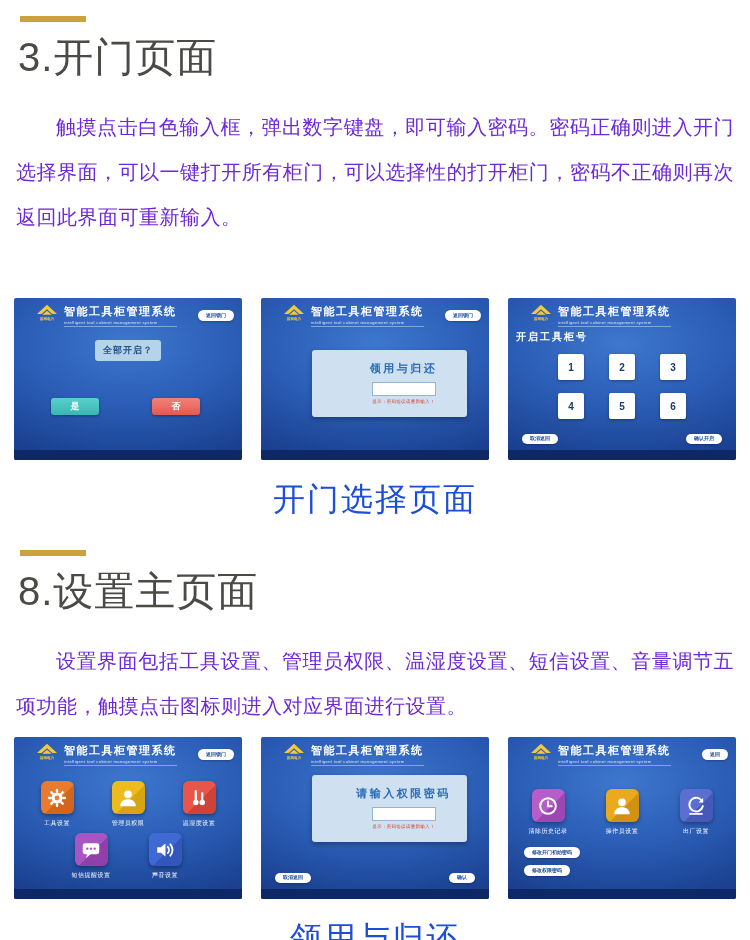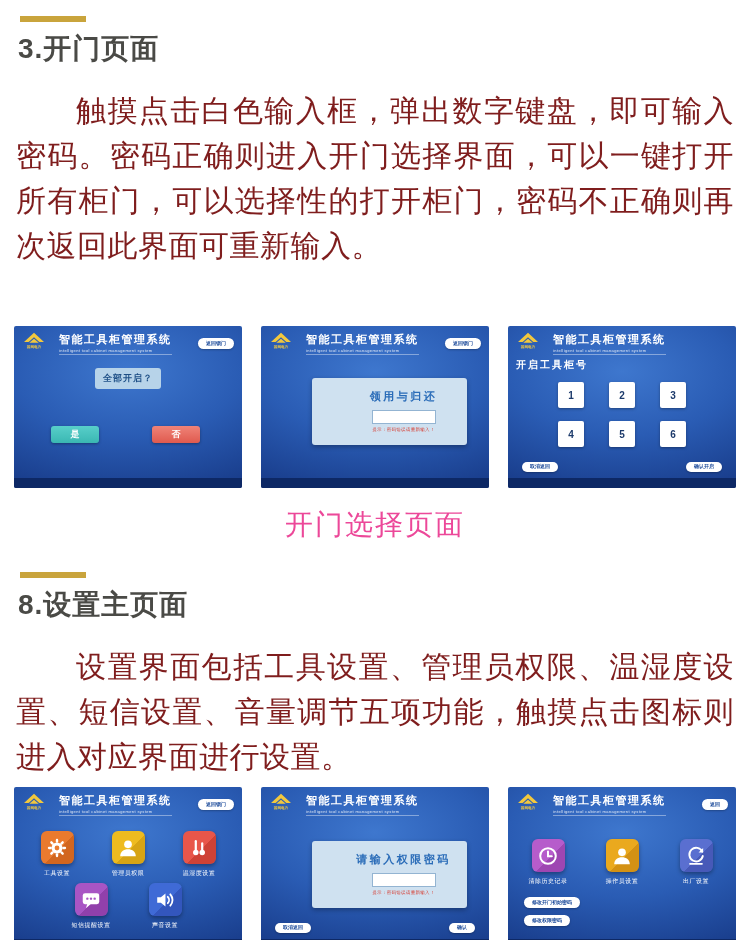--- a/index.html
+++ b/index.html
@@ -5,41 +5,41 @@
   html,body{margin:0;padding:0;}
   body{
     width:750px;height:940px;overflow:hidden;background:#ffffff;
     font-family:"Liberation Sans","DejaVu Sans",sans-serif;
     -webkit-font-smoothing:antialiased;
   }
   
   .gold-bar{width:66px;height:6px;background:#c9a43c;margin:16px 0 0 20px;}
   .gold-bar.second{margin-top:28px;}
   h2.sec-heading{
-    margin:8px 0 0 18px;font-size:28px;font-weight:700;color:#4a4a46;letter-spacing:1px;
+    margin:8px 0 0 18px;font-size:40px;font-weight:400;color:#4a4a46;letter-spacing:1px;
   }
   p.sec-para{
-    margin:20px 16px 0 16px;font-size:30px;line-height:45px;color:#7f1d1d;
+    margin:20px 16px 0 16px;font-size:20px;line-height:45px;color:#6d28d9;
     text-indent:2em;text-align:justify;letter-spacing:0.5px;
   }
   .shot-row{
     display:flex;justify-content:space-between;padding:0 14px;margin-top:58px;
   }
   .shot-row.second{margin-top:8px;}
   .caption{
-    text-align:center;font-size:28px;color:#ec4899;margin-top:18px;letter-spacing:2px;
+    text-align:center;font-size:32px;color:#1d4ed8;margin-top:18px;letter-spacing:2px;
   }
   
   .shot{
     position:relative;width:228px;height:162px;overflow:hidden;flex:0 0 auto;
     background:radial-gradient(130% 105% at 50% 28%, #3e77ce 0%, #2a5cb4 38%, #1a3f8e 72%, #143279 100%);
     border-radius:2px;
   }
   .shot-bottom{position:absolute;left:0;right:0;bottom:0;height:10px;background:#0d2865;}
-  .shot-header{position:absolute;top:6px;left:8px;right:8px;display:flex;align-items:flex-start;gap:13px;}
+  .shot-header{position:absolute;top:6px;left:21px;right:8px;display:flex;align-items:flex-start;gap:5px;}
   .logo-col{display:flex;flex-direction:column;align-items:center;width:24px;}
   .logo-col .logo-text{font-size:4px;color:#f2c83e;font-weight:bold;white-space:nowrap;transform:scale(.9);}
   .title-col{display:flex;flex-direction:column;}
   .app-title{font-size:11px;font-weight:700;color:#ffffff;letter-spacing:1.5px;white-space:nowrap;}
   .app-subtitle{
     font-size:4px;color:rgba(255,255,255,.85);white-space:nowrap;letter-spacing:.4px;
     border-bottom:1px solid rgba(255,255,255,.4);padding-bottom:1px;margin-top:1px;
   }
   .pill{
     background:#ffffff;color:#1b4a9a;font-size:5px;font-weight:bold;
@@ -290,21 +290,21 @@
           <path d="M16 1 L31 15 H24 L16 8 L8 15 H1 Z" fill="#f2c83e"></path>
           <path d="M16 10 L23 16 H9 Z" fill="#f2c83e"></path>
         </svg>
         <span class="logo-text">国网电力</span>
       </div>
       <div class="title-col">
         <span class="app-title">智能工具柜管理系统</span>
         <span class="app-subtitle">intelligent tool cabinet management system</span>
       </div>
     </div>
-    <div class="panel" style="top:54px;">
+    <div class="panel" style="top:38px;">
       <div class="panel-title">请输入权限密码</div>
       <div class="input-box"></div>
       <div class="error-hint">提示：密码错误请重新输入！</div>
     </div>
     <span class="pill bottom-left">取消返回</span>
     <span class="pill bottom-right">确认</span>
     <div class="shot-bottom"></div>
   </div>
 
   <div class="shot">

